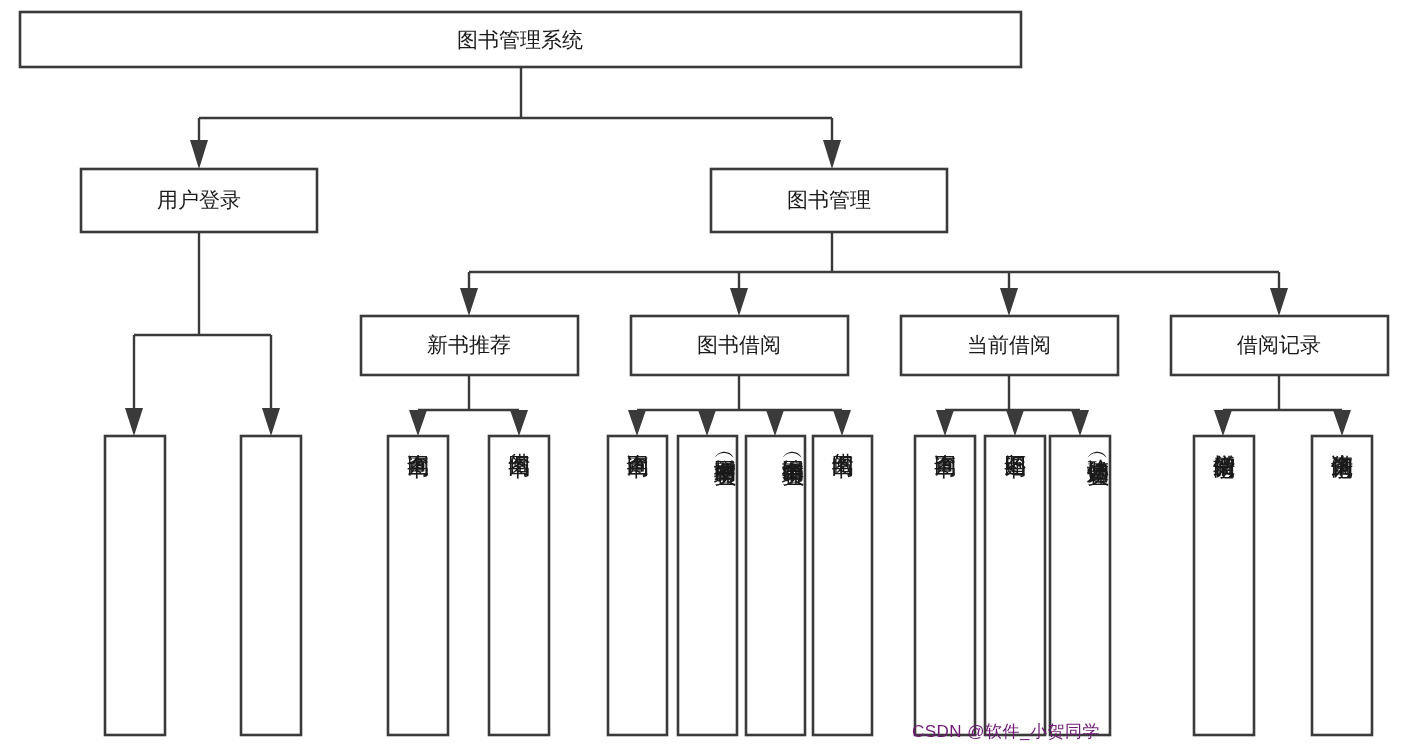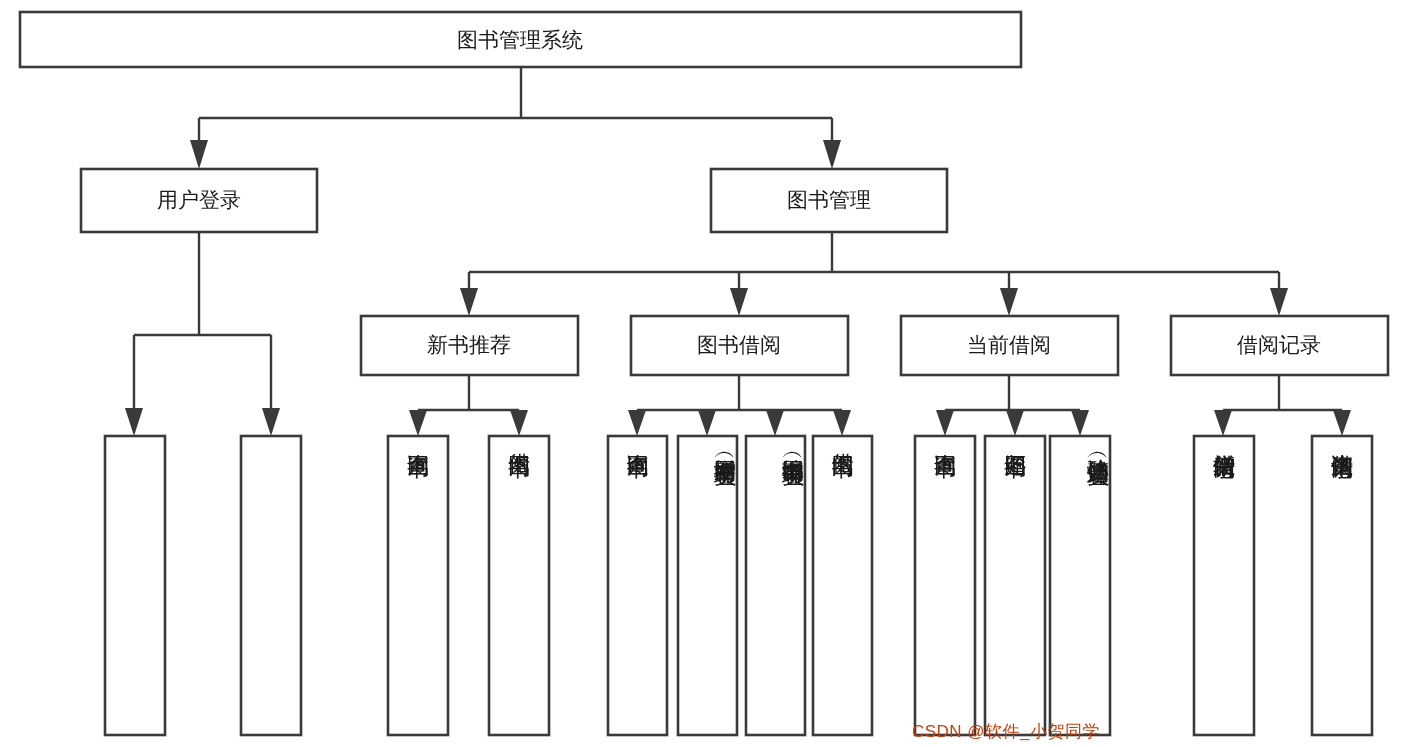--- a/index.html
+++ b/index.html
@@ -61,21 +61,21 @@
     text-align: center;
     white-space: nowrap;
     pointer-events: none;
   }
   .watermark {
     position: absolute;
     right: 12px;
     bottom: 4px;
     font-family: "Liberation Sans", "DejaVu Sans", sans-serif;
     font-size: 17px;
-    color: #c2410c;
+    color: #701a75;
     letter-spacing: 0.5px;
     user-select: none;
   }
 </style>
 </head>
 <body>
 
 <div id="diagram-root">
 
   <svg id="flow" viewBox="0 0 1405 747">

